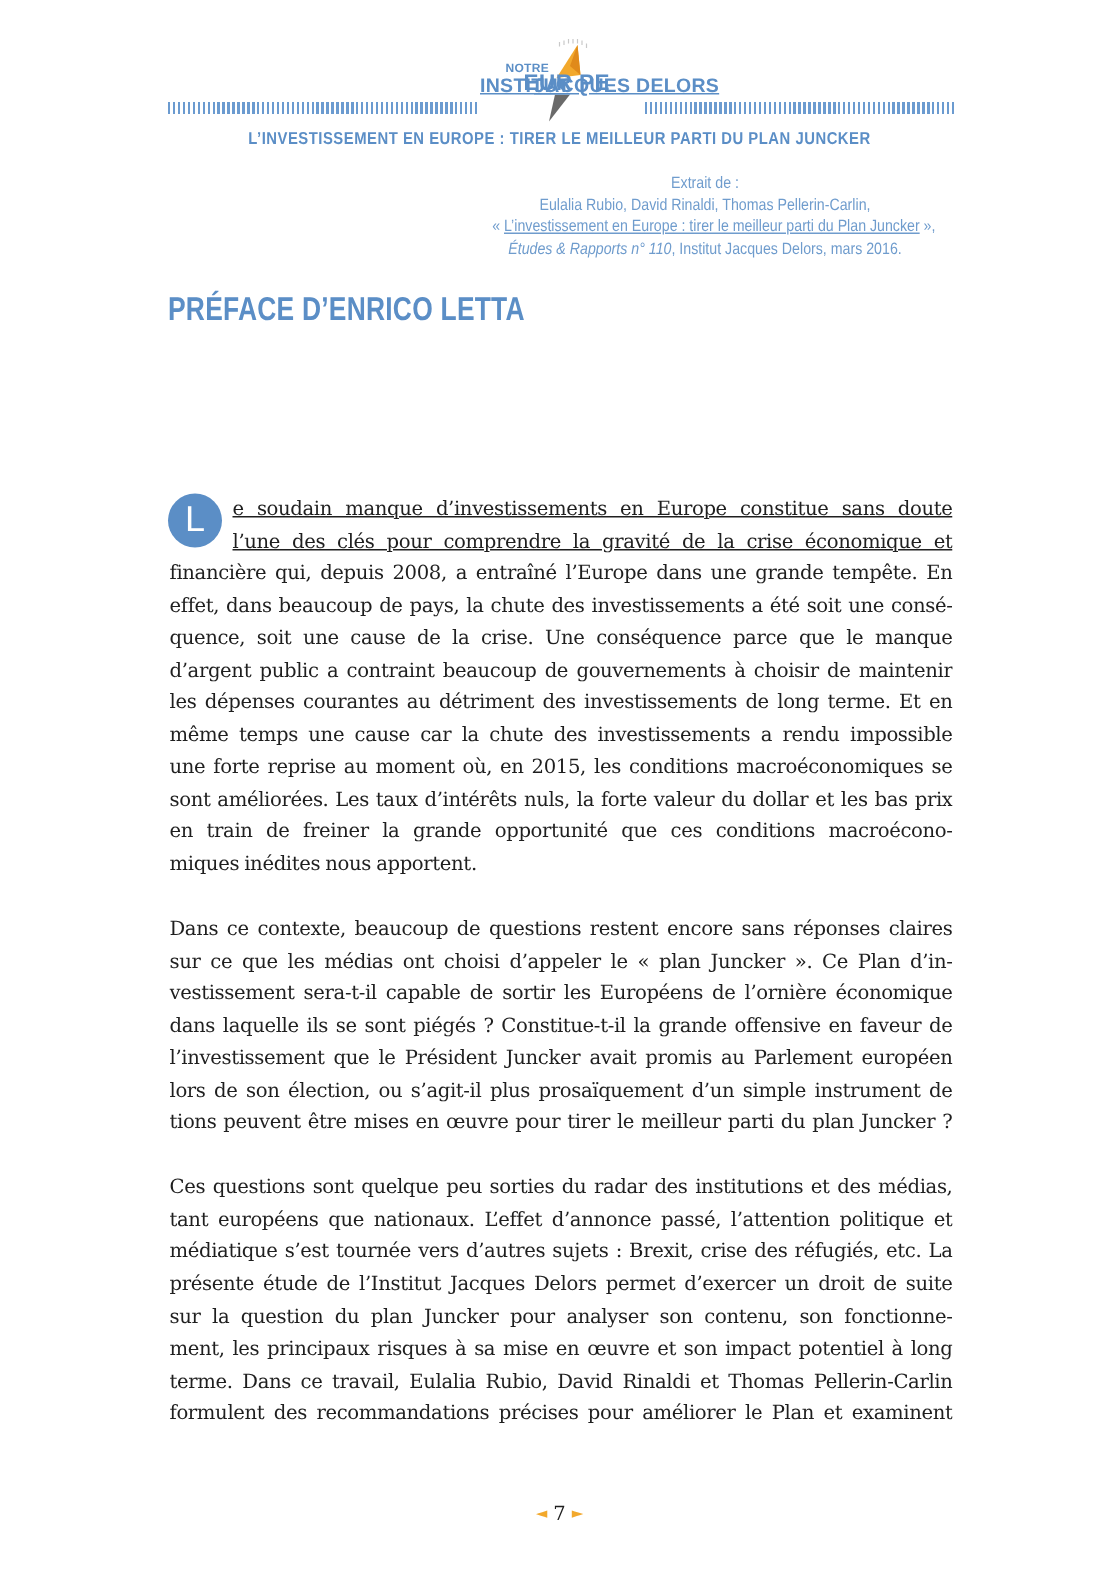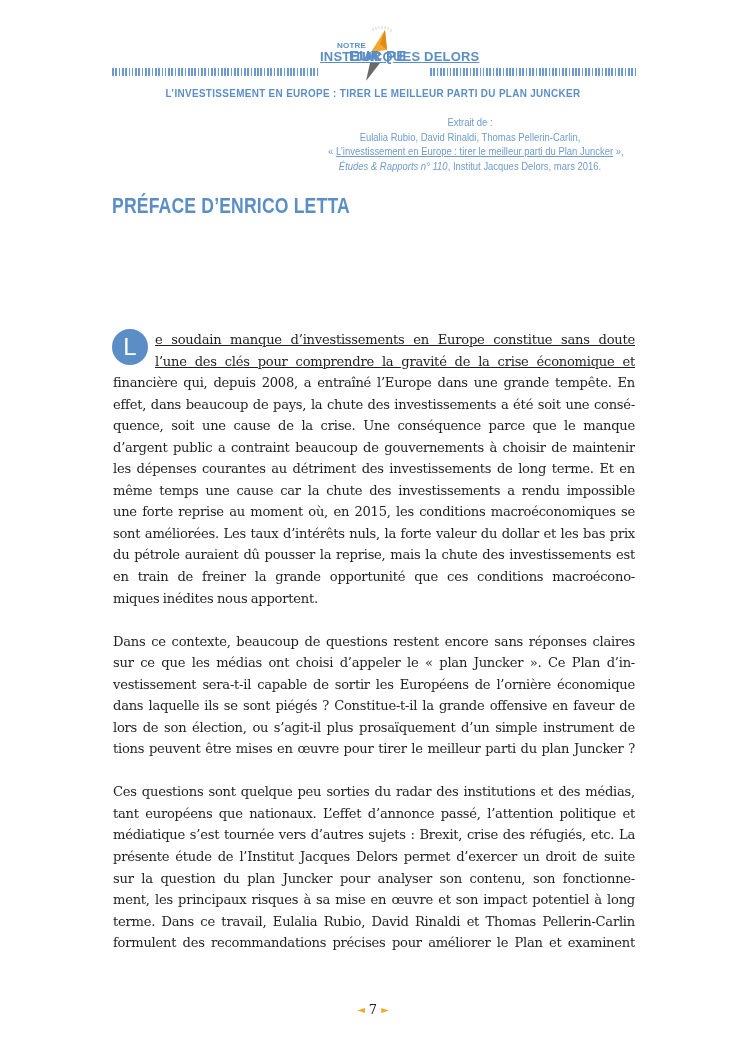--- a/index.html
+++ b/index.html
@@ -250,30 +250,30 @@
       <span class="ln indent">e soudain manque d’investissements en Europe constitue sans doute</span>
       <span class="ln indent">l’une des clés pour comprendre la gravité de la crise économique et</span>
       <span class="ln">financière qui, depuis 2008, a entraîné l’Europe dans une grande tempête. En</span>
       <span class="ln">effet, dans beaucoup de pays, la chute des investissements a été soit une consé-</span>
       <span class="ln">quence, soit une cause de la crise. Une conséquence parce que le manque</span>
       <span class="ln">d’argent public a contraint beaucoup de gouvernements à choisir de maintenir</span>
       <span class="ln">les dépenses courantes au détriment des investissements de long terme. Et en</span>
       <span class="ln">même temps une cause car la chute des investissements a rendu impossible</span>
       <span class="ln">une forte reprise au moment où, en 2015, les conditions macroéconomiques se</span>
       <span class="ln">sont améliorées. Les taux d’intérêts nuls, la forte valeur du dollar et les bas prix</span>
-      <span class="ln">du pétrole auraient dû pousser la reprise, mais la chute des investissements est</span>
       <span class="ln">en train de freiner la grande opportunité que ces conditions macroécono-</span>
       <span class="ln end">miques inédites nous apportent.</span>
     </div>
 
     <div class="para">
       <span class="ln">Dans ce contexte, beaucoup de questions restent encore sans réponses claires</span>
       <span class="ln">sur ce que les médias ont choisi d’appeler le « plan Juncker ». Ce Plan d’in-</span>
       <span class="ln">vestissement sera-t-il capable de sortir les Européens de l’ornière économique</span>
       <span class="ln">dans laquelle ils se sont piégés ? Constitue-t-il la grande offensive en faveur de</span>
+      <span class="ln">l’investissement que le Président Juncker avait promis au Parlement européen</span>
       <span class="ln">lors de son élection, ou s’agit-il plus prosaïquement d’un simple instrument de</span>
       <span class="ln">tions peuvent être mises en œuvre pour tirer le meilleur parti du plan Juncker ?</span>
     </div>
 
     <div class="para">
       <span class="ln">Ces questions sont quelque peu sorties du radar des institutions et des médias,</span>
       <span class="ln">tant européens que nationaux. L’effet d’annonce passé, l’attention politique et</span>
       <span class="ln">médiatique s’est tournée vers d’autres sujets : Brexit, crise des réfugiés, etc. La</span>
       <span class="ln">présente étude de l’Institut Jacques Delors permet d’exercer un droit de suite</span>
       <span class="ln">sur la question du plan Juncker pour analyser son contenu, son fonctionne-</span>

